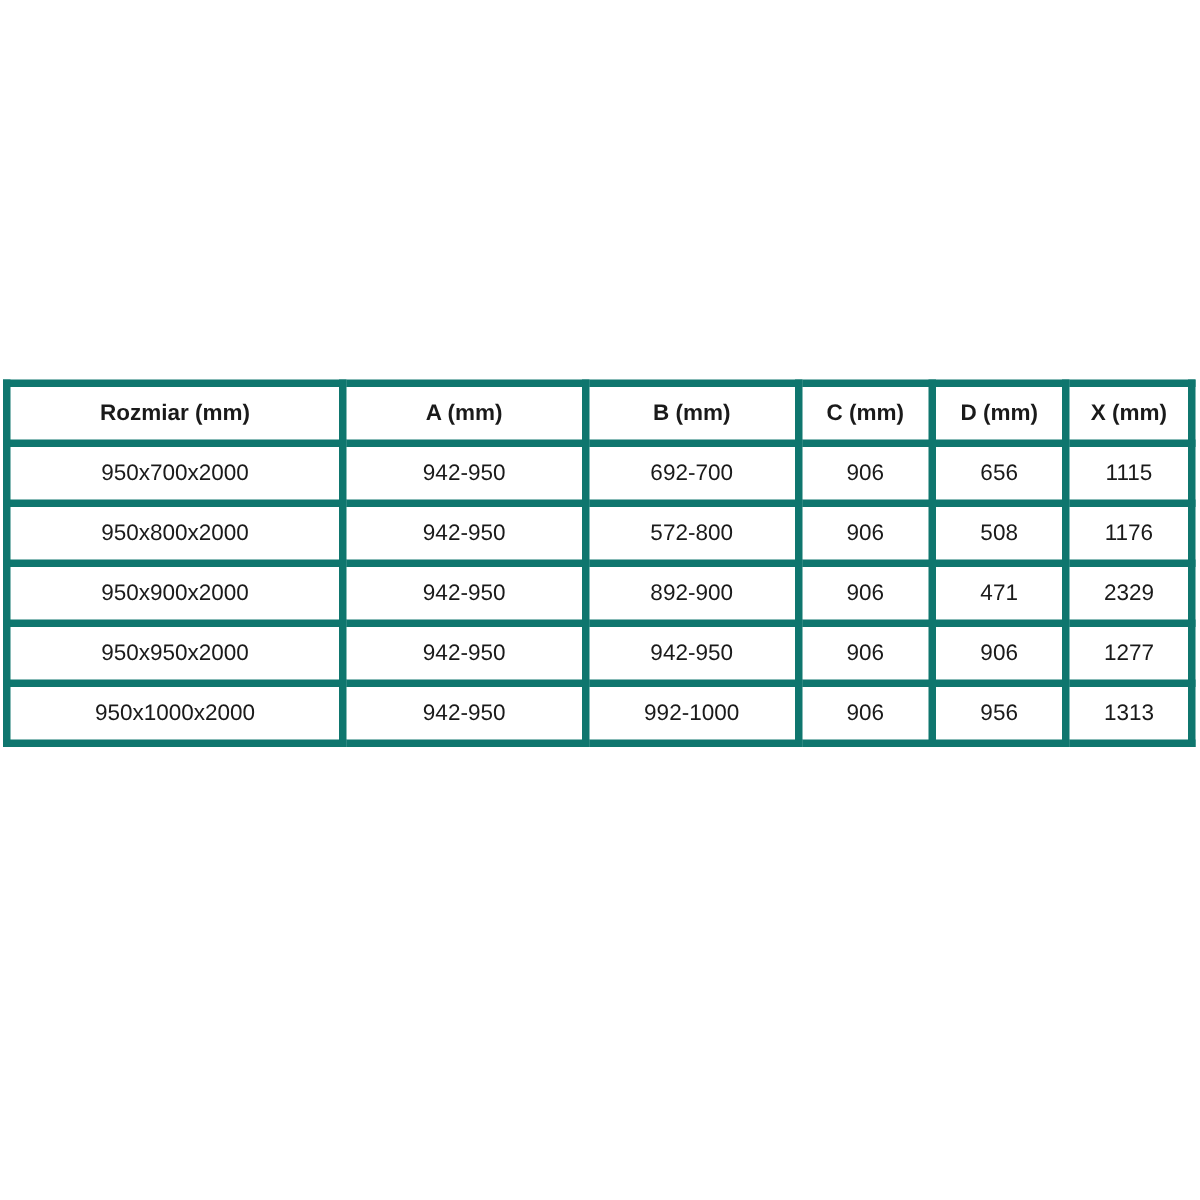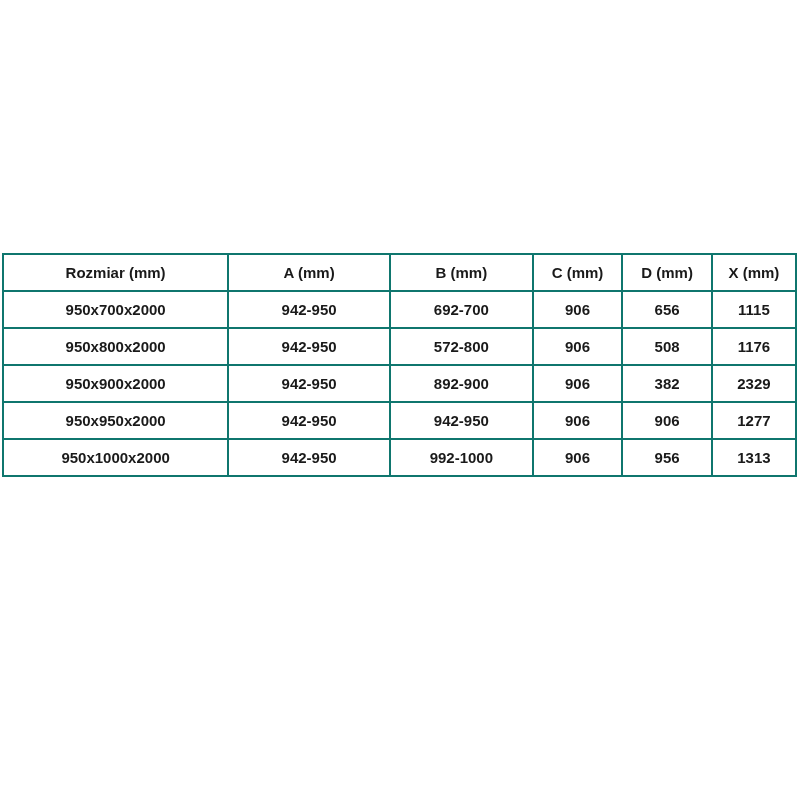--- a/index.html
+++ b/index.html
@@ -25,35 +25,35 @@
     border: 2px solid #222222;
   }
   table.dim-table col.c1 { width: 28.4%; }
   table.dim-table col.c2 { width: 20.4%; }
   table.dim-table col.c3 { width: 18.0%; }
   table.dim-table col.c4 { width: 11.3%; }
   table.dim-table col.c5 { width: 11.3%; }
   table.dim-table col.c6 { width: 10.6%; }
   table.dim-table th,
   table.dim-table td {
-    border: 2px solid #0f766e;
+    border: 5px solid #0f766e;
     height: 35px;
     padding: 0 4px;
     text-align: center;
     vertical-align: middle;
     font-size: 15px;
     color: #1a1a1a;
     white-space: nowrap;
     overflow: hidden;
   }
   table.dim-table th {
     font-weight: bold;
   }
   table.dim-table td {
-    font-weight: bold;
+    font-weight: normal;
   }
 </style>
 </head>
 <body>
 
 <div class="page">
   <table class="dim-table">
     <colgroup>
       <col class="c1">
         <col class="c2">
@@ -87,21 +87,21 @@
           <td>572-800</td>
           <td>906</td>
           <td>508</td>
           <td>1176</td>
         </tr>
         <tr>
           <td>950x900x2000</td>
           <td>942-950</td>
           <td>892-900</td>
           <td>906</td>
-          <td>382</td>
+          <td>471</td>
           <td>2329</td>
         </tr>
         <tr>
           <td>950x950x2000</td>
           <td>942-950</td>
           <td>942-950</td>
           <td>906</td>
           <td>906</td>
           <td>1277</td>
         </tr>

